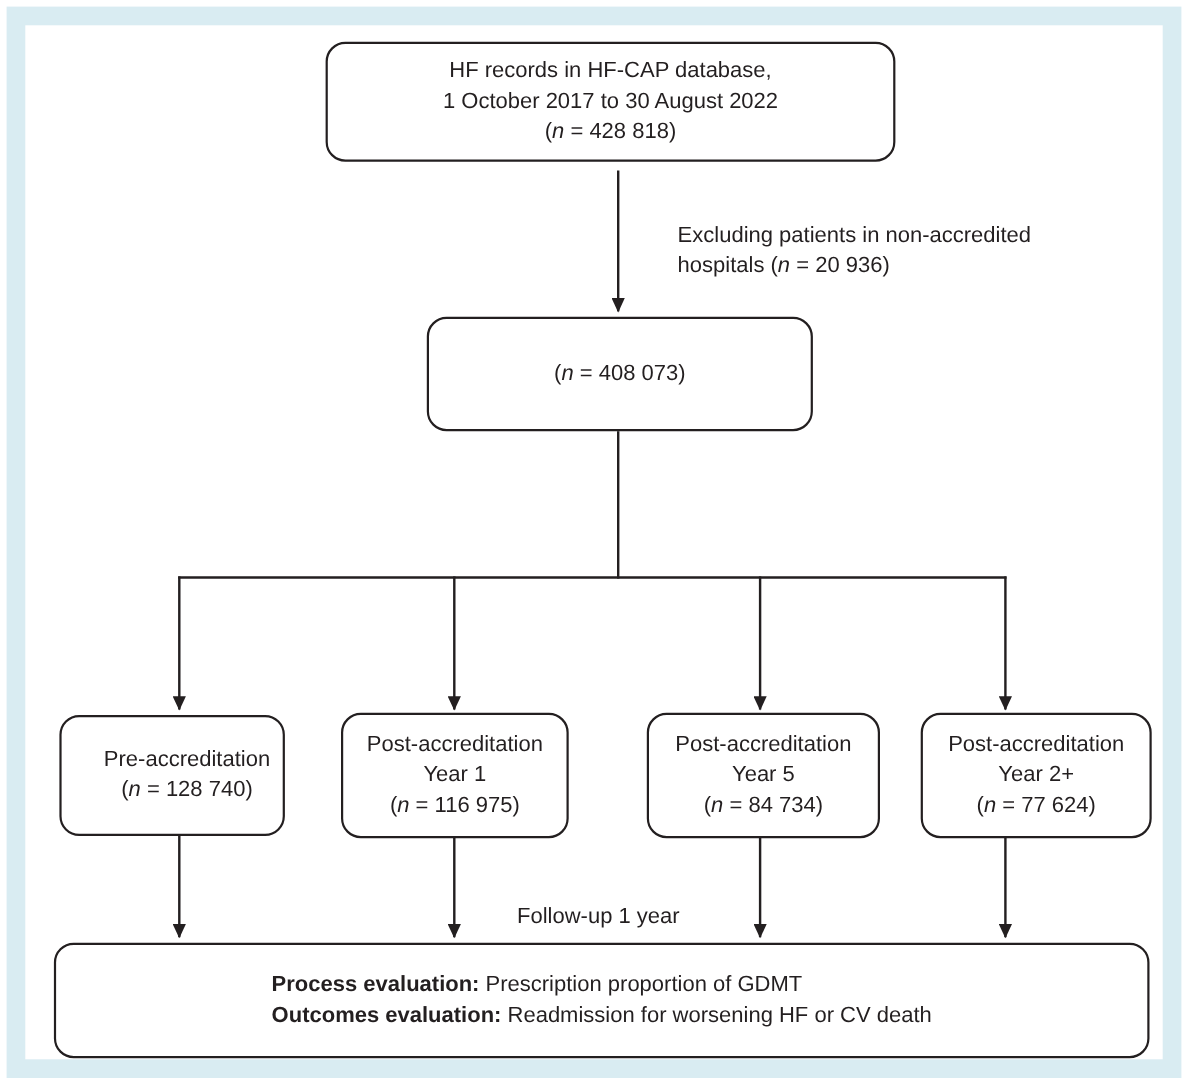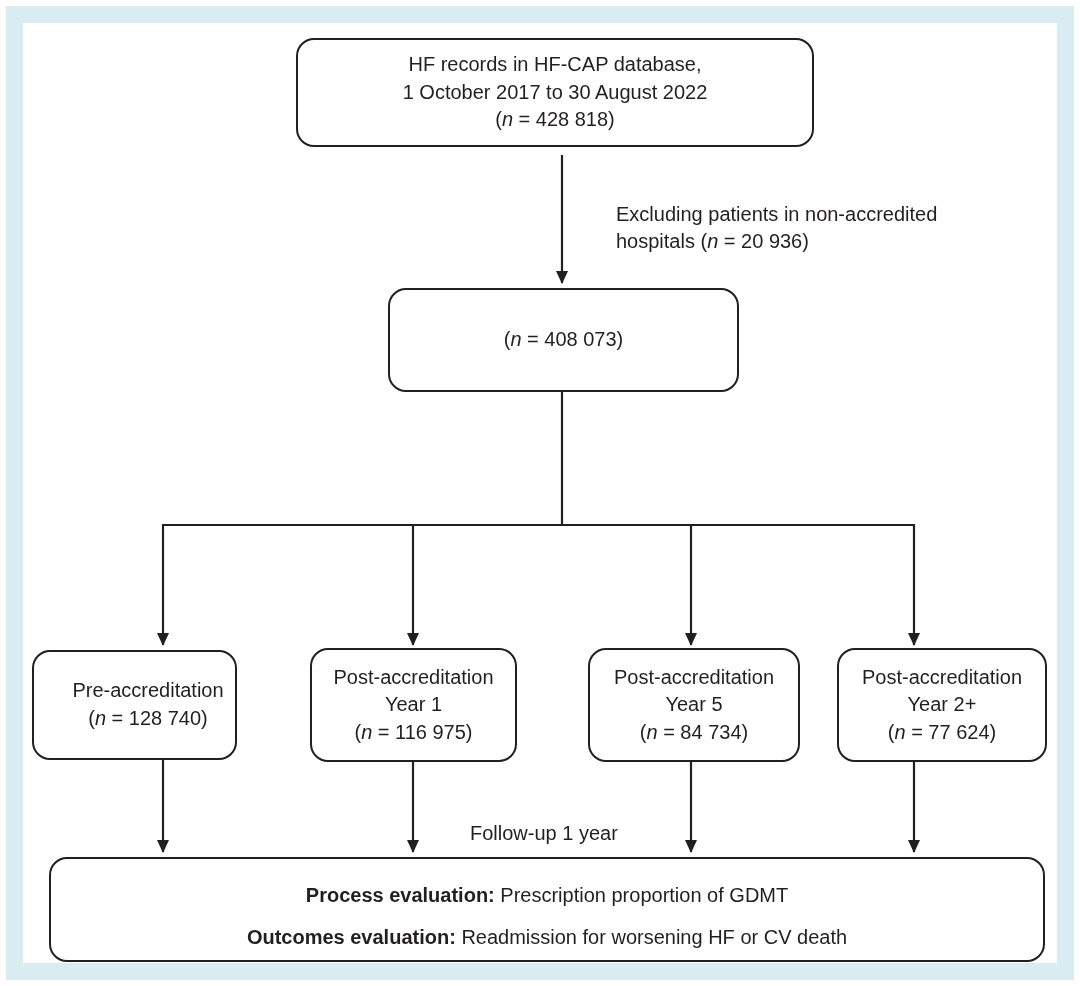--- a/index.html
+++ b/index.html
@@ -38,21 +38,21 @@
     text-align: center;
     font-size: 20px;
     line-height: 1.38;
   }
   .label {
     position: absolute;
     font-size: 20px;
     line-height: 1.35;
   }
   .nvar { font-style: italic; }
-  .evalline { text-align: center; margin-top: 14px; }
+  .evalline { text-align: left; }
   .evalline b { font-weight: bold; }
   .eval-block { text-align: left; }
 </style>
 </head>
 <body>
 
 <div class="canvas">
 
   <div class="frame"></div>
 
@@ -83,21 +83,21 @@
 
   <div class="label" style="left:576px; top:201px; width:420px; text-align:left;margin-left:40px;">
     <div>Excluding patients in non-accredited</div>
     <div><span>hospitals (</span><span class="nvar">n</span><span> = 20 936)</span></div>
   </div>
 
   <div class="fbox" style="left:388px; top:288px; width:351px; height:104px;">
     <div><span>(</span><span class="nvar">n</span><span> = 408 073)</span></div>
   </div>
 
-  <div class="fbox" style="left:32px; top:650px; width:205px; height:110px;padding-left:27px;">
+  <div class="fbox" style="left:54px; top:650px; width:205px; height:110px;padding-left:27px;">
     <div>Pre-accreditation</div>
     <div><span>(</span><span class="nvar">n</span><span> = 128 740)</span></div>
   </div>
 
   <div class="fbox" style="left:310px; top:648px; width:207px; height:114px;">
     <div>Post-accreditation</div>
     <div>Year 1</div>
     <div><span>(</span><span class="nvar">n</span><span> = 116 975)</span></div>
   </div>
 

